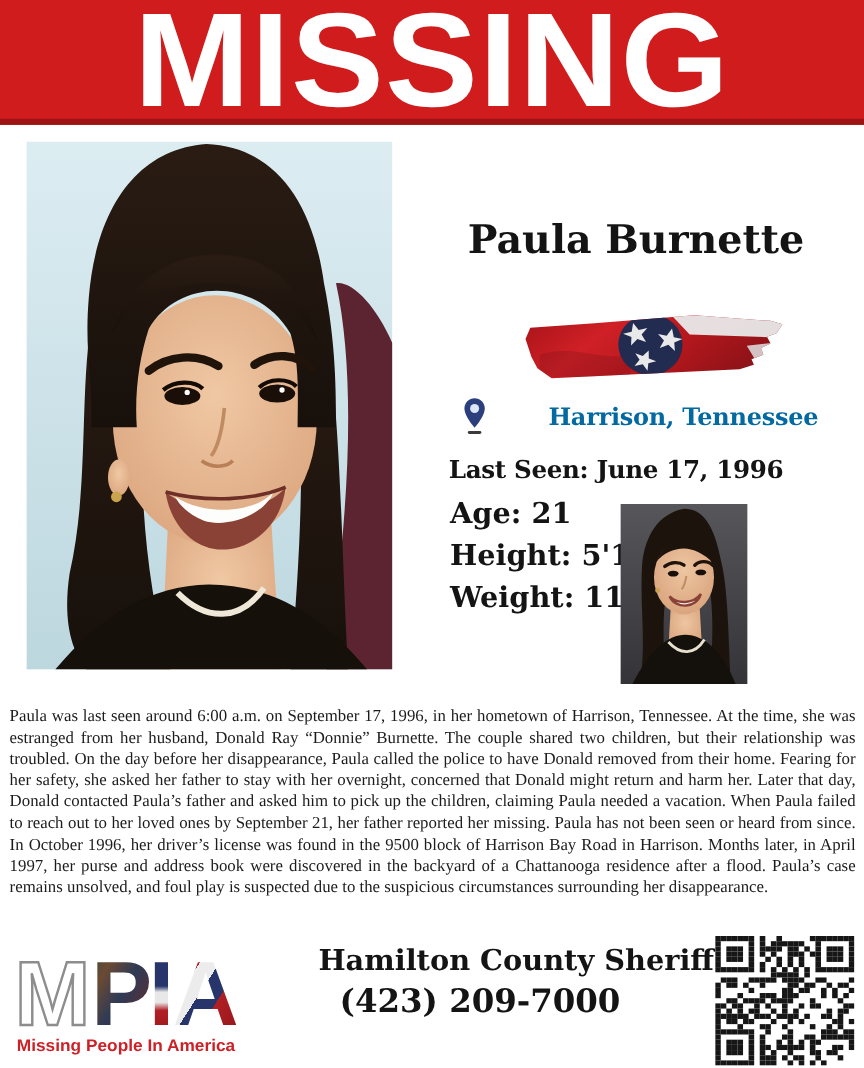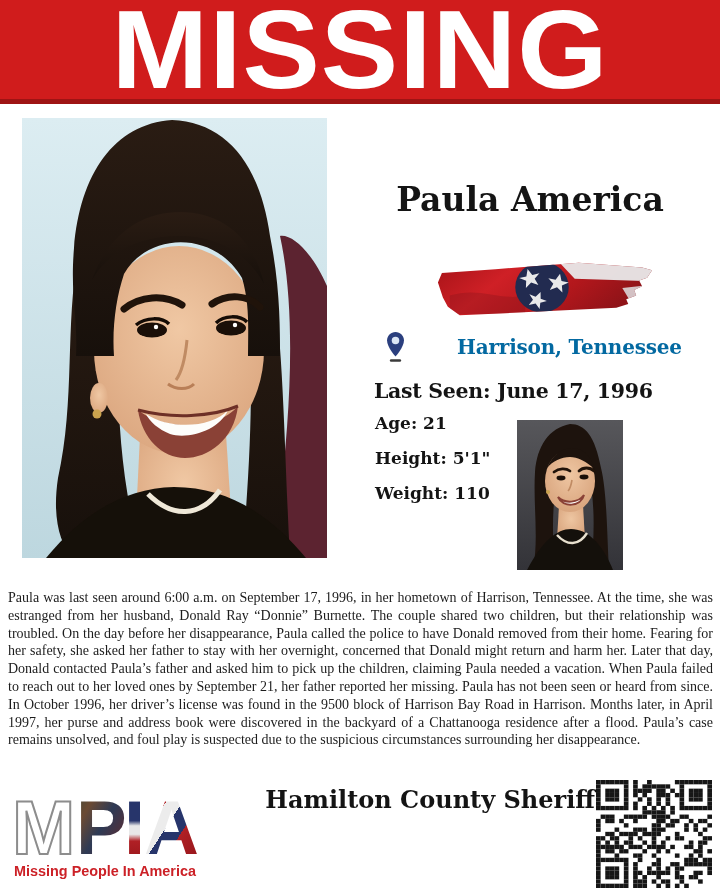--- a/index.html
+++ b/index.html
@@ -20,21 +20,21 @@
   
   .name{position:absolute;left:340px;top:180px;width:380px;margin:0;text-align:center;
         font-family:"DejaVu Serif",serif;font-weight:bold;font-size:33px;color:#141414;}
   .flag{position:absolute;left:430px;top:258px;width:226px;height:62px;}
   .loc-row{position:absolute;left:386px;top:331px;display:flex;align-items:center;gap:9px;}
   .pin{width:19px;height:32px;flex:0 0 auto;}
   .pin svg{width:19px;height:32px;display:block;}
   .loc-text{font-family:"DejaVu Serif",serif;font-weight:bold;font-size:20px;color:#0369a1;letter-spacing:-0.2px;margin-left:43px;}
   .last-seen{position:absolute;left:374px;top:379px;font-family:"DejaVu Serif",serif;font-weight:bold;
              font-size:20.5px;color:#141414;letter-spacing:-0.3px;}
-  .stat{position:absolute;left:375px;font-family:"DejaVu Serif",serif;font-weight:bold;font-size:17px;color:#141414;}
+  .stat{position:absolute;left:375px;font-family:"DejaVu Serif",serif;font-weight:bold;font-size:24px;color:#141414;}
   .stat.age{top:413px;} .stat.height{top:448px;} .stat.weight{top:483px;}
 
   
   .description{position:absolute;left:8px;top:589px;width:705px;margin:0;
                font-family:"Liberation Serif",serif;font-size:14px;line-height:17.8px;
                color:#1c1c1c;text-align:justify;}
 
   
   .mpia{position:absolute;left:12px;top:786px;width:190px;height:96px;}
   .contact{position:absolute;left:205px;top:785px;width:390px;text-align:center;color:#141414;}
@@ -101,21 +101,21 @@
 
       <path d="M116,292 C142,314 196,312 216,288 C212,322 186,340 163,340 C140,340 120,320 116,292 Z" fill="#8a4136"></path>
       <path d="M124,296 C148,312 190,310 206,292 C198,312 166,322 148,316 C136,311 128,304 124,296 Z" fill="#fdfdfb"></path>
       <path d="M116,292 C150,301 190,299 216,288" stroke="#6d2f26" stroke-width="3" fill="none"></path>
 
       <path d="M24,440 C62,394 104,370 152,369 C206,369 248,397 284,440 Z" fill="#151009"></path>
       <path d="M126,376 C150,400 178,400 198,372" stroke="#efe8d8" stroke-width="5" fill="none"></path>
     </svg>
   </div>
 
-  <h2 class="name">Paula America</h2>
+  <h2 class="name">Paula Burnette</h2>
 
   <div class="flag">
     <svg viewBox="0 0 228 66" preserveAspectRatio="none">
       <defs>
         <linearGradient id="fr" x1="0" y1="0" x2="1" y2="0.3">
           <stop offset="0" stop-color="#a71318"></stop>
             <stop offset="0.35" stop-color="#cf2026"></stop>
           <stop offset="0.7" stop-color="#b2171c"></stop>
             <stop offset="1" stop-color="#8f1318"></stop>
         </linearGradient>
@@ -218,20 +218,21 @@
         <text x="64" y="68" fill="url(#gP)">P</text>
         <text x="112" y="68" fill="url(#gI)">I</text>
         <text x="132" y="68" fill="url(#gA)">A</text>
       </g>
       <text x="2" y="90" font-family="Liberation Sans, sans-serif" font-weight="bold" font-size="14" fill="#cc2127" textLength="182" lengthAdjust="spacingAndGlyphs">Missing People In America</text>
     </svg>
   </div>
 
   <div class="contact">
     <div class="agency">Hamilton County Sheriff</div>
+    <div class="phone">(423) 209-7000</div>
   </div>
 
   <div class="qr" id="qr"><svg xmlns="http://www.w3.org/2000/svg" viewBox="0 0 110 110" width="116" height="108" preserveAspectRatio="none">
         <rect width="110" height="110" fill="#ffffff"></rect>
         <rect x="0.0" y="0.0" width="4.4" height="4.4" fill="#161616"></rect>
         <rect x="4.4" y="0.0" width="4.4" height="4.4" fill="#161616"></rect>
         <rect x="8.8" y="0.0" width="4.4" height="4.4" fill="#161616"></rect>
         <rect x="13.2" y="0.0" width="4.4" height="4.4" fill="#161616"></rect>
         <rect x="17.6" y="0.0" width="4.4" height="4.4" fill="#161616"></rect>
         <rect x="22.0" y="0.0" width="4.4" height="4.4" fill="#161616"></rect>

